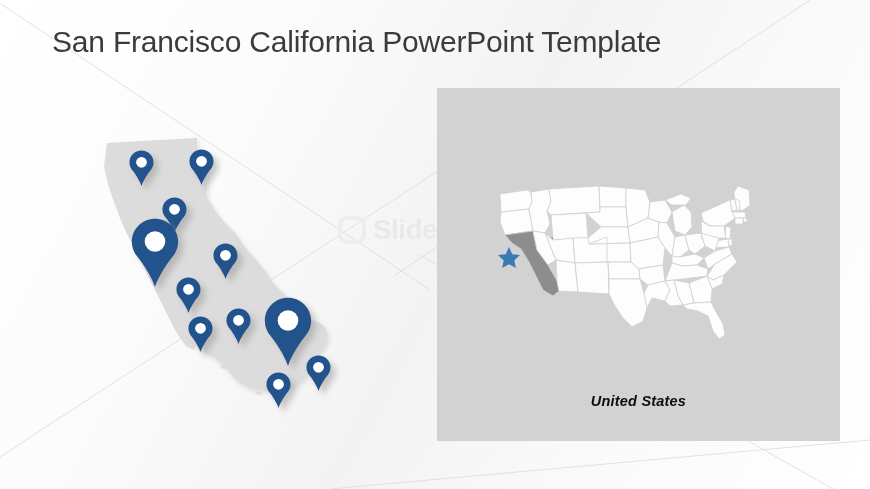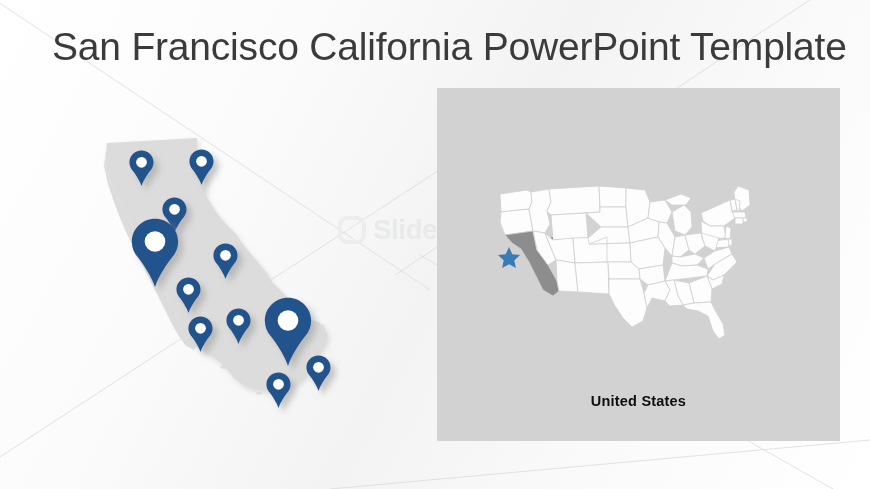--- a/index.html
+++ b/index.html
@@ -34,21 +34,21 @@
     stroke: #d9d9d9;
     stroke-width: 0.9;
     opacity: 0.85;
   }
 
   
   #title {
     position: absolute;
     left: 52px;
     top: 25px;
-    font-size: 39px;
+    font-size: 30px;
     font-weight: 400;
     color: #3b3b3b;
     letter-spacing: -0.2px;
     white-space: nowrap;
     font-family: "Liberation Sans", sans-serif;
   }
 
   
   #watermark {
     position: absolute;
@@ -94,20 +94,21 @@
   #ca-map svg { display: block; width: 100%; height: 100%; overflow: visible;}
 
   
   #usa-panel {
     position: absolute;
     left: 437px;
     top: 88px;
     width: 403px;
     height: 353px;
     background: #d2d2d2;
+    font-style: italic;
   }
   #usa-label {
     position: absolute;
     left: 0;
     right: 0;
     top: 145px;
     text-align: center;
     width: 210px;
     margin-left: 12px;
   }

